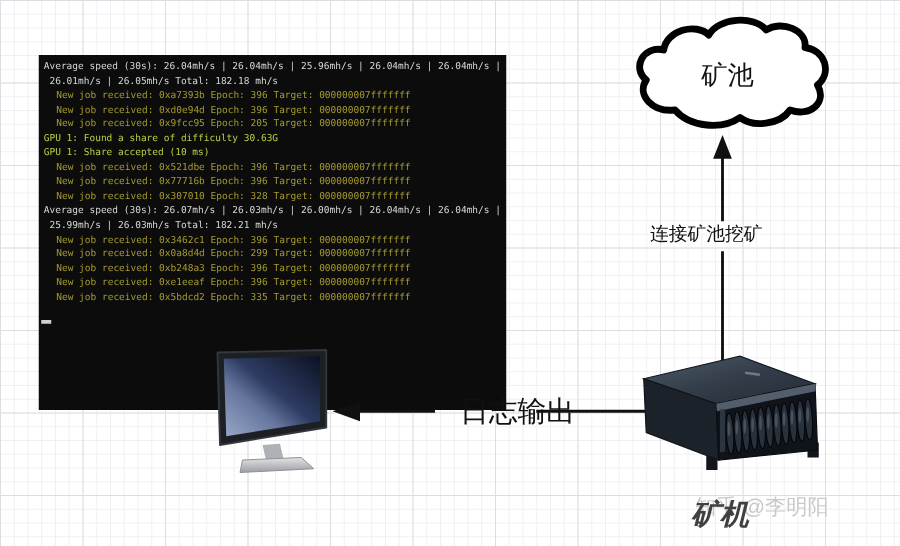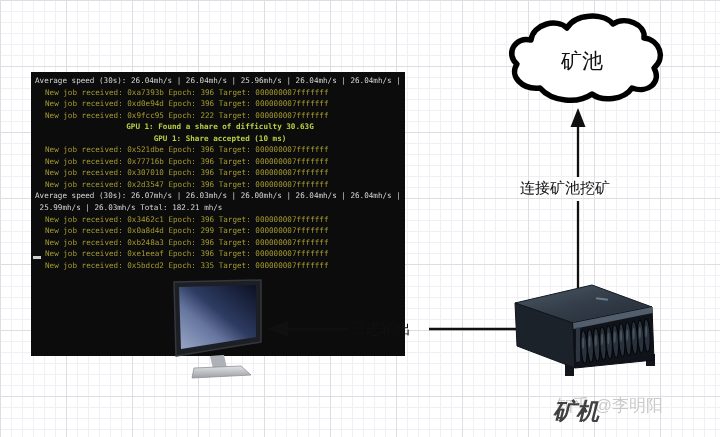--- a/index.html
+++ b/index.html
@@ -12,59 +12,59 @@
       linear-gradient(90deg, #dddde2 1px, transparent 1px),
       linear-gradient(#f0f0f4 1px, transparent 1px),
       linear-gradient(90deg, #f0f0f4 1px, transparent 1px);
     background-size:66px 66px, 66px 66px, 11px 11px, 11px 11px;
   }
   .abs{position:absolute;}
   
   #terminal{
     left:31px; top:44px; width:374px; height:284px;
     background:var(--term-bg,#0c0c0c);
-    padding:3px 0 0 4px; box-sizing:border-box;margin-top:28px;
+    padding:3px 0 0 4px; box-sizing:border-box;
   }
   .tline{
     font-family:"DejaVu Sans Mono", monospace;
     font-size:7.6px; line-height:11.55px; white-space:pre;
   }
   .tline.speed{color:var(--c-speed,#d6d6d6);}
   .tline.job{color:var(--c-job,#a49a2f);padding-left:10px;}
-  .tline.gpu{color:var(--c-gpu,#bacf44); font-weight:bold;text-align:center;}
+  .tline.gpu{color:var(--c-gpu,#bacf44); font-weight:normal;}
   #cursor{
     left:33px; top:256px; width:8px; height:3px; background:#cfcfcf;
   }
   
   .cn-label{
     color:#111; font-size:20px; line-height:22px; white-space:nowrap;
     font-family:"Liberation Sans", sans-serif;
   }
   #pool-label{ left:561px; top:50px; font-size:21px; }
   #connect-label{ left:520px; top:177px; font-size:15px; }
-  #log-label{ left:351px; top:318px; font-size:15px; }
+  #log-label{ left:368px; top:318px; font-size:23px; }
   #miner-label{ left:553px; top:400px; font-size:23px; font-weight:bold; color:#404040;font-style:italic; }
   #watermark{ left:556px; top:395px; font-size:17px; color:#c9c9c9; }
   svg{display:block;}
 </style>
 </head>
 <body>
 
 <div id="terminal" class="abs">
   <div>
       <div class="tline speed">Average speed (30s): 26.04mh/s | 26.04mh/s | 25.96mh/s | 26.04mh/s | 26.04mh/s |</div>
+      <div class="tline speed"> 26.01mh/s | 26.05mh/s Total: 182.18 mh/s</div>
       <div class="tline job">New job received: 0xa7393b Epoch: 396 Target: 000000007fffffff</div>
       <div class="tline job">New job received: 0xd0e94d Epoch: 396 Target: 000000007fffffff</div>
-      <div class="tline job">New job received: 0x9fcc95 Epoch: 222 Target: 000000007fffffff</div>
+      <div class="tline job">New job received: 0x9fcc95 Epoch: 205 Target: 000000007fffffff</div>
       <div class="tline gpu">GPU 1: Found a share of difficulty 30.63G</div>
       <div class="tline gpu">GPU 1: Share accepted (10 ms)</div>
       <div class="tline job">New job received: 0x521dbe Epoch: 396 Target: 000000007fffffff</div>
       <div class="tline job">New job received: 0x77716b Epoch: 396 Target: 000000007fffffff</div>
-      <div class="tline job">New job received: 0x307010 Epoch: 396 Target: 000000007fffffff</div>
-      <div class="tline job">New job received: 0x2d3547 Epoch: 396 Target: 000000007fffffff</div>
+      <div class="tline job">New job received: 0x307010 Epoch: 328 Target: 000000007fffffff</div>
       <div class="tline speed">Average speed (30s): 26.07mh/s | 26.03mh/s | 26.00mh/s | 26.04mh/s | 26.04mh/s |</div>
       <div class="tline speed"> 25.99mh/s | 26.03mh/s Total: 182.21 mh/s</div>
       <div class="tline job">New job received: 0x3462c1 Epoch: 396 Target: 000000007fffffff</div>
       <div class="tline job">New job received: 0x0a8d4d Epoch: 299 Target: 000000007fffffff</div>
       <div class="tline job">New job received: 0xb248a3 Epoch: 396 Target: 000000007fffffff</div>
       <div class="tline job">New job received: 0xe1eeaf Epoch: 396 Target: 000000007fffffff</div>
       <div class="tline job">New job received: 0x5bdcd2 Epoch: 335 Target: 000000007fffffff</div>
     </div>
 </div>
 <div id="cursor" class="abs"></div>

